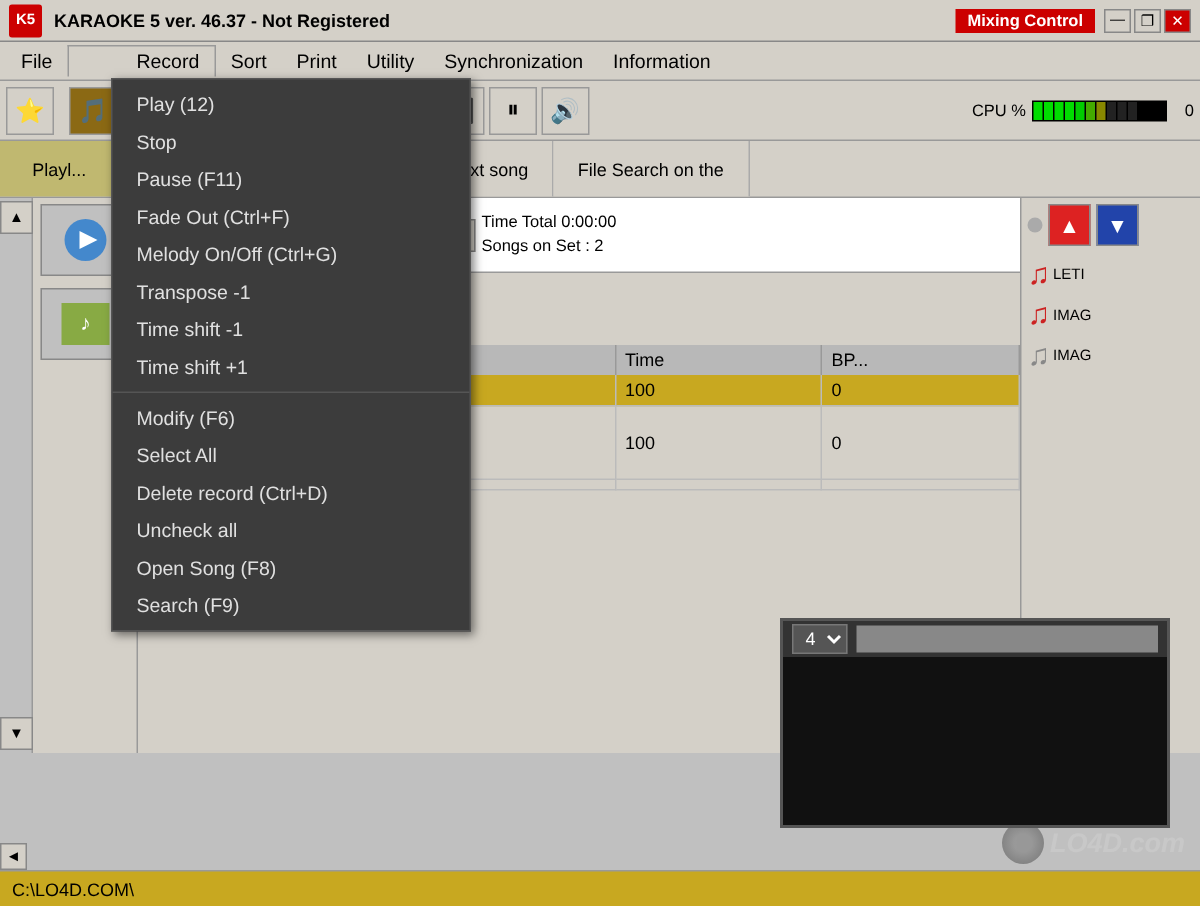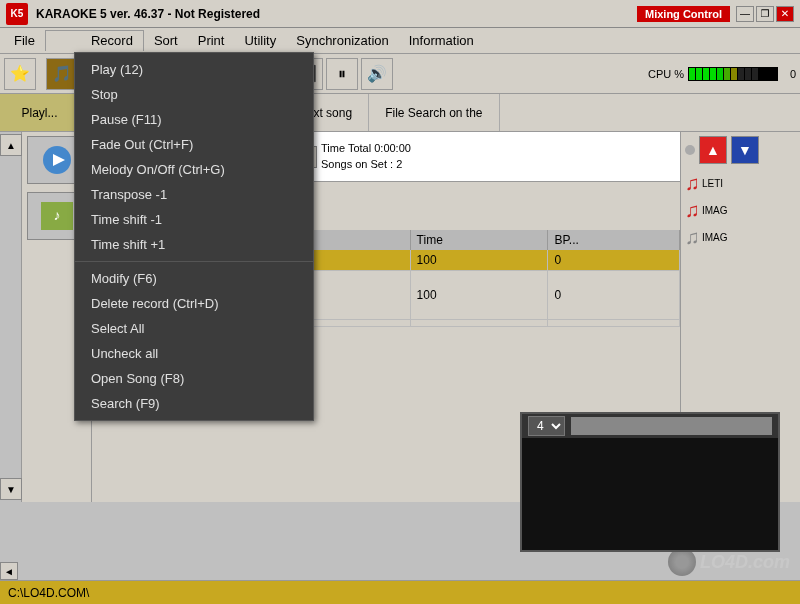--- a/index.html
+++ b/index.html
@@ -482,22 +482,22 @@
   <div class="dropdown-item">Play (12)</div>
   <div class="dropdown-item">Stop</div>
   <div class="dropdown-item">Pause (F11)</div>
   <div class="dropdown-item">Fade Out (Ctrl+F)</div>
   <div class="dropdown-item">Melody On/Off (Ctrl+G)</div>
   <div class="dropdown-item">Transpose -1</div>
   <div class="dropdown-item">Time shift -1</div>
   <div class="dropdown-item">Time shift +1</div>
   <div class="dropdown-separator"></div>
   <div class="dropdown-item">Modify (F6)</div>
+  <div class="dropdown-item">Select All</div>
   <div class="dropdown-item">Delete record (Ctrl+D)</div>
-  <div class="dropdown-item">Select All</div>
   <div class="dropdown-item">Uncheck all</div>
   <div class="dropdown-item">Open Song (F8)</div>
   <div class="dropdown-item">Search (F9)</div>
 </div>
 
 <div id="toolbar">
   <div class="tb-btn">⭐</div>
   <div class="tb-sep"></div>
   <div class="tb-btn" style="background:#8B6914; color:#fff;">🎵</div>
   <div class="tb-btn">📋</div>

